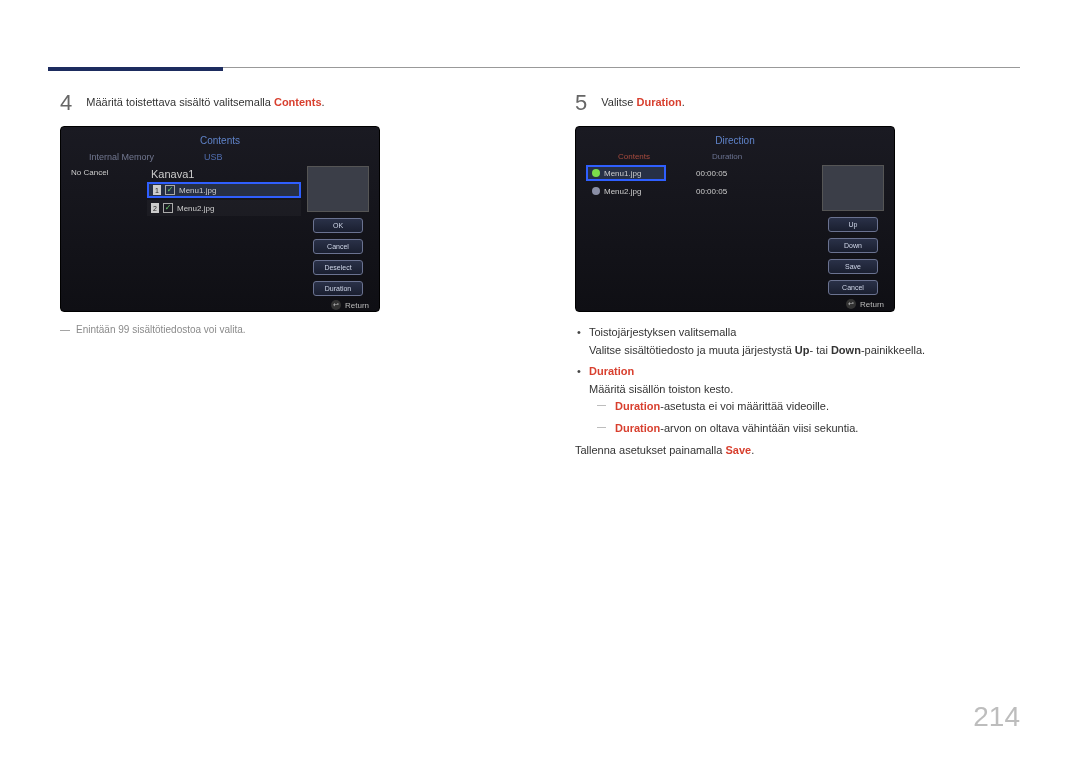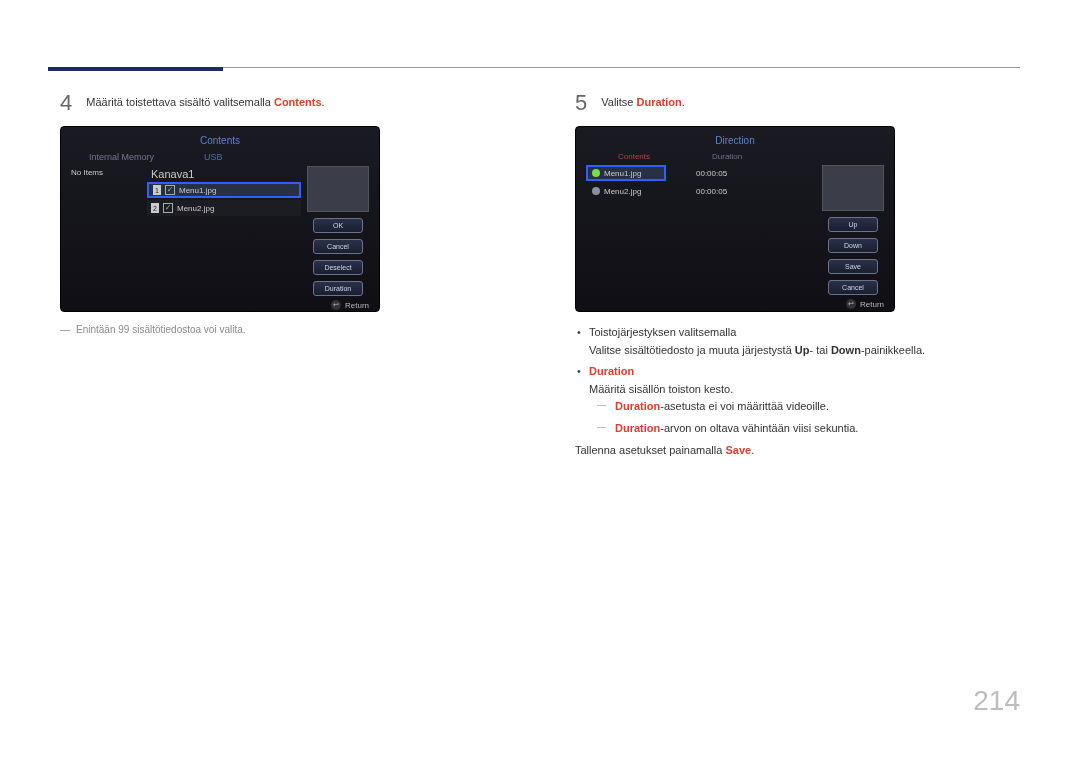--- a/index.html
+++ b/index.html
@@ -123,21 +123,21 @@
   .row2 { display: flex; align-items: center; height: 16px; font-size: 8px; margin-bottom: 2px; }
   .row2.selected .namecell { border: 2px solid #2f5fff; background:#273045; }
   .row2 .namecell { width: 80px; padding: 0 4px; color: #ccc; display:inline-flex; align-items:center; height:16px; gap:4px; }
   .row2 .dur { color: #ccc; padding-left: 30px; text-align: right; }
   .dot-g { width:8px; height:8px; border-radius:50%; background:#7bdc4a; display:inline-block; }
   .dot-grey { width:8px; height:8px; border-radius:50%; background:#8a8fa6; display:inline-block; }
 
   .page-number {
     position: absolute;
     right: 60px;
-    bottom: 46px;
+    bottom: 30px;
     font-size: 28px;
     color: #bdbdbd;
     font-weight: 300;
   }
 </style>
 </head>
 <body>
 
 <div class="top-rule"></div>
 <div class="top-underline"></div>
@@ -153,21 +153,21 @@
     </div>
 
     <div class="device">
       <div class="dev-title">Contents</div>
       <div class="tabs">
         <span class="inactive">Internal Memory</span>
         <span>USB</span>
       </div>
       <div class="dev-body">
         <div class="list-col" style="width:70px;flex:none;">
-          <div class="no-items">No Items</div>
+          <div class="no-items">No Cancel</div>
         </div>
         <div class="list-col">
           <div class="kanava-head">Kanava1</div>
           <div class="file-row selected">
             <span class="idx">1</span>
             <span class="chk">✓</span>
             <span>Menu1.jpg</span>
           </div>
           <div class="file-row">
             <span class="idx">2</span>

